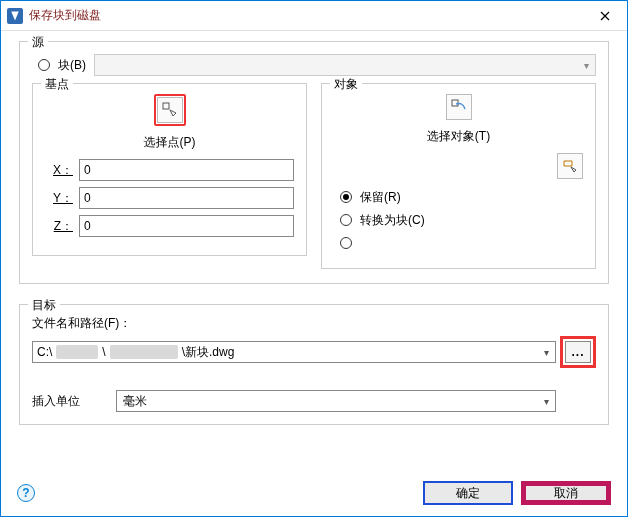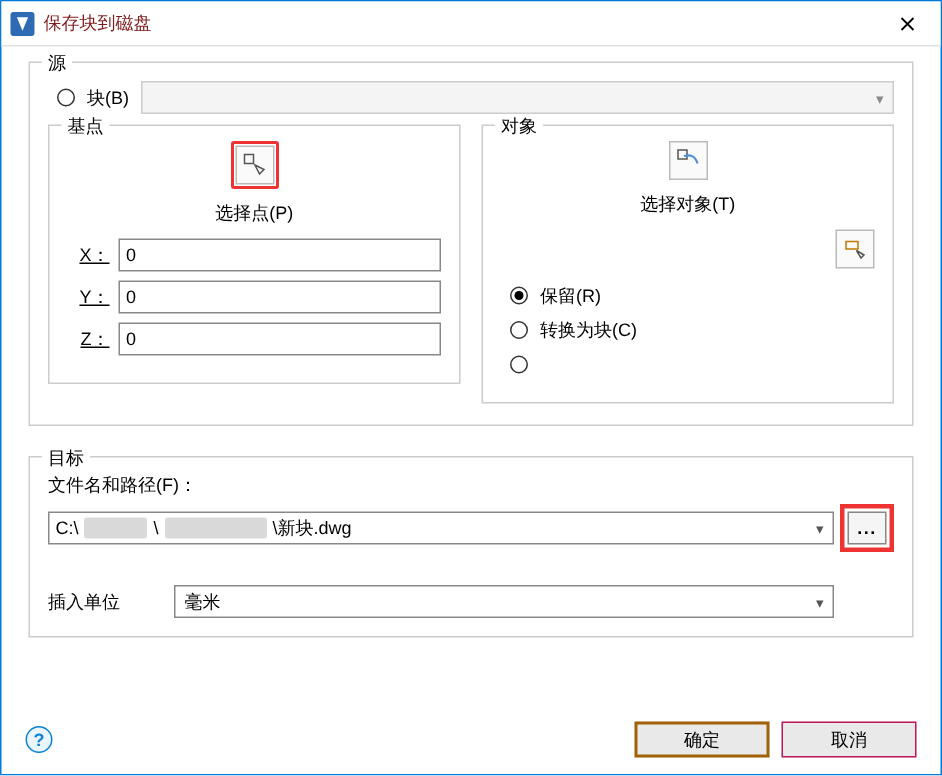--- a/index.html
+++ b/index.html
@@ -49,22 +49,22 @@
   .browse-btn { width: 26px; height: 22px; border: 1px solid #888; background: #f5f5f5; display: inline-flex; align-items: center; justify-content: center; font-weight: bold; letter-spacing: 1px; }
   .hl-box { border: 3px solid #e33; padding: 2px; display: inline-flex; }
 
   .units-row { display: flex; align-items: center; margin-top: 22px; gap: 36px; }
   .units-combo { width: 440px; height: 22px; border: 1px solid #888; display: flex; align-items: center; padding: 0 6px; position: relative; }
   .units-combo .chev { position: absolute; right: 6px; top: 5px; color: #555; font-size: 10px; }
 
   .footer { position: absolute; left: 0; right: 0; bottom: 0; height: 46px; display: flex; align-items: center; padding: 0 16px; gap: 8px; }
   .help { width: 18px; height: 18px; border: 1px solid #0a84d6; border-radius: 50%; color: #0a84d6; display: inline-flex; align-items: center; justify-content: center; font-size: 12px; font-weight: bold; background: #eaf5fd; }
   .spacer { flex: 1; }
-  .btn { width: 90px; height: 24px; border: 1px solid #be185d; background: #e9e9e9; display: inline-flex; align-items: center; justify-content: center; }
-  .btn.primary { border: 2px solid #a16207; margin-left: 35px; }
+  .btn { width: 90px; height: 24px; border: 5px solid #be185d; background: #e9e9e9; display: inline-flex; align-items: center; justify-content: center; }
+  .btn.primary { border: 2px solid #1d4ed8; margin-left: 35px; }
 </style>
 </head>
 <body>
 
 <div class="window">
 
   <div class="titlebar">
     <span class="app-icon">
       <svg viewBox="0 0 16 16">
           <path d="M3 2 L13 2 L8 14 Z" fill="#fff"></path>

